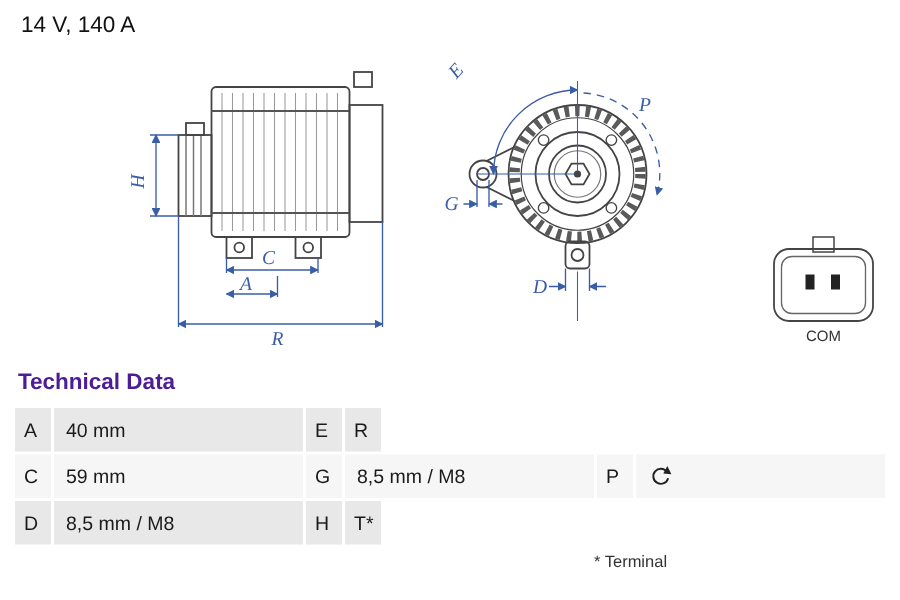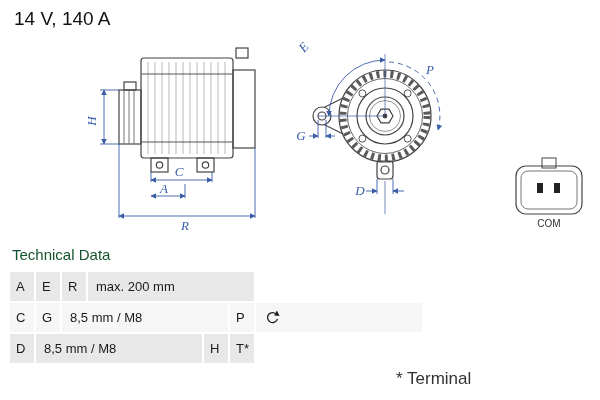--- a/index.html
+++ b/index.html
@@ -1,40 +1,40 @@
 <!DOCTYPE html>
 <html><head>
 <meta charset="utf-8">
 <style>
   html,body{margin:0;padding:0;}
   body{
     width:600px;height:400px;position:relative;overflow:hidden;
     background:#ffffff;font-family:"Liberation Sans",sans-serif;color:#1a1a1a;
   }
   .rating{
-    position:absolute;top:8px;left:14px;font-size:19px;color:#111;
+    position:absolute;top:8px;left:14px;font-size:15px;color:#111;
   }
   .drawing{position:absolute;top:26px;left:0;}
   .tech-title{
-    position:absolute;top:246px;left:12px;font-size:15px;font-weight:normal;color:#14532d;
+    position:absolute;top:246px;left:12px;font-size:15px;font-weight:bold;color:#4c1d95;
   }
   .spec-table{
     position:absolute;top:272px;left:10px;width:580px;
     display:flex;flex-direction:column;gap:2px;
   }
   .spec-row{display:flex;gap:2px;height:29px;}
   .cell{
     display:flex;align-items:center;font-size:13px;color:#1a1a1a;
     background:#e8e8e8;box-sizing:border-box;
   }
   .spec-row.alt .cell{background:#f6f6f6;}
   .cell.key{width:24px;padding-left:6px;flex:none;}
   .cell.val{width:166px;padding-left:8px;flex:none;}
   .footnote{
-    position:absolute;top:369px;left:396px;font-size:17px;color:#333;
+    position:absolute;top:369px;left:396px;font-size:11px;color:#333;
   }
   .rot-icon{display:block;}
   text.dim{font-family:"Liberation Serif",serif;font-style:italic;font-size:13px;fill:#3a5da8;}
   text.conn{font-family:"Liberation Sans",sans-serif;font-size:10px;fill:#333;}
 </style>
 </head>
 <body>
 
 <div class="rating">14 V, 140 A</div>
 
@@ -159,27 +159,28 @@
   </g>
   <text class="conn" x="549" y="201" text-anchor="middle">COM</text>
 </svg>
 
 <div class="tech-title">Technical Data</div>
 
 <div class="spec-table">
 
   <div class="spec-row">
     <div class="cell key">A</div>
+    <div class="cell val">40 mm</div>
     <div class="cell key">E</div>
     <div class="cell key">R</div>
-    <div class="cell val">max. 200 mm</div>
   </div>
 
   <div class="spec-row alt">
     <div class="cell key">C</div>
+    <div class="cell val">59 mm</div>
     <div class="cell key">G</div>
     <div class="cell val">8,5 mm / M8</div>
     <div class="cell key">P</div>
     <div class="cell val">
       <svg class="rot-icon" width="17" height="17" viewBox="0 0 17 17">
         <path d="M12.6 5.6 A5 5 0 1 0 13.4 9.8" fill="none" stroke="#222" stroke-width="1.3"></path>
         <polygon points="12.9,1.6 15.6,7.1 10.2,6.6" fill="#222"></polygon>
       </svg>
     </div>
   </div>

